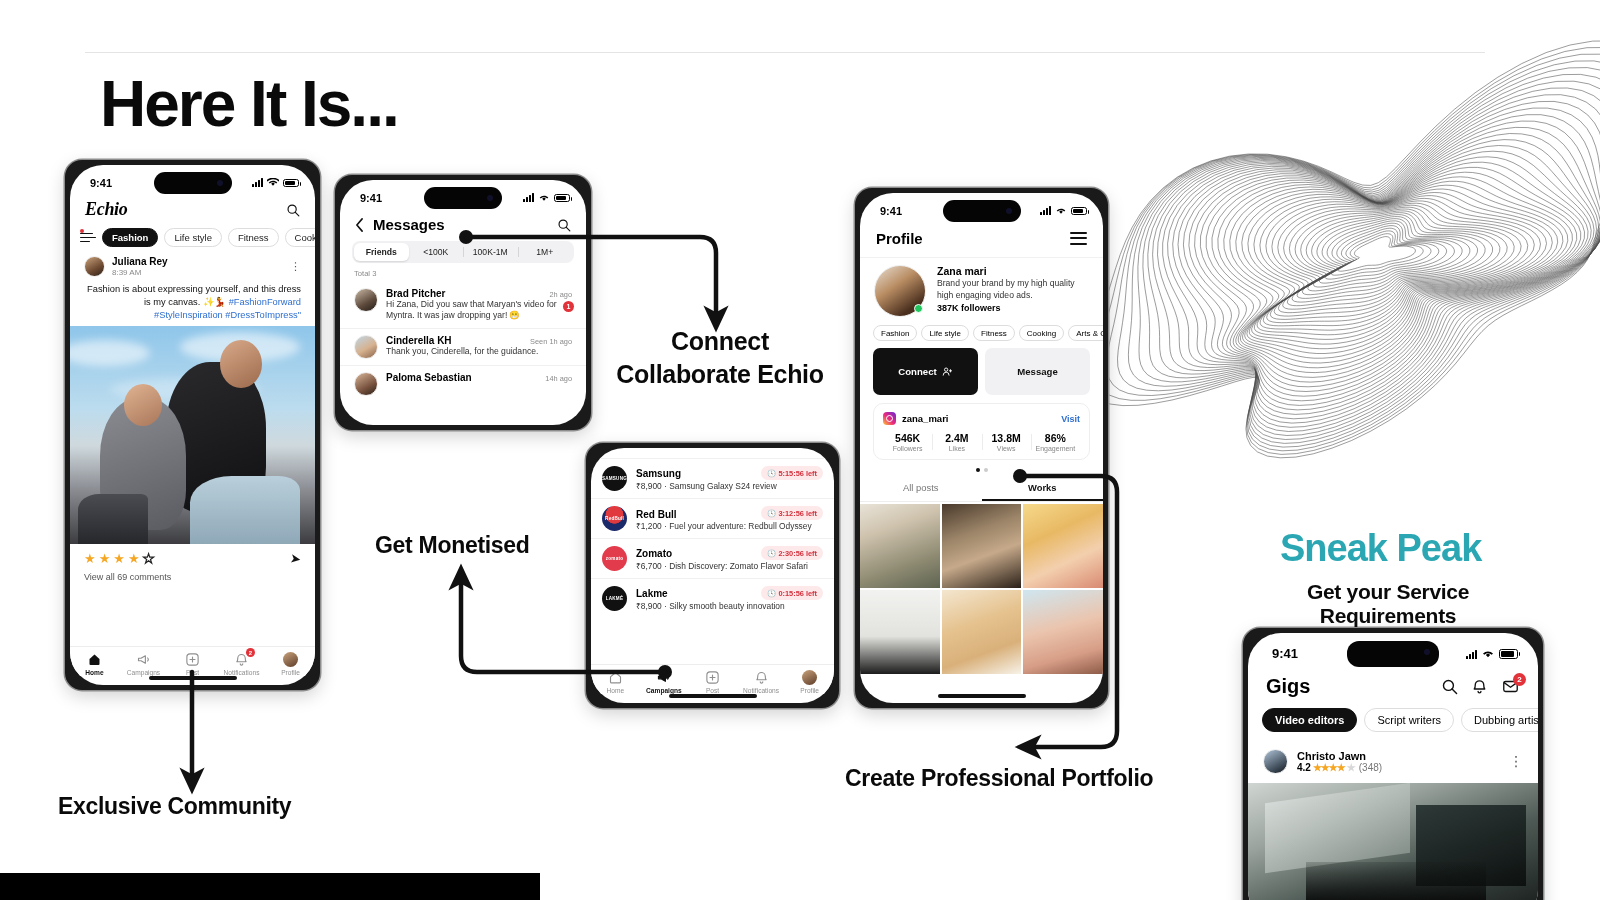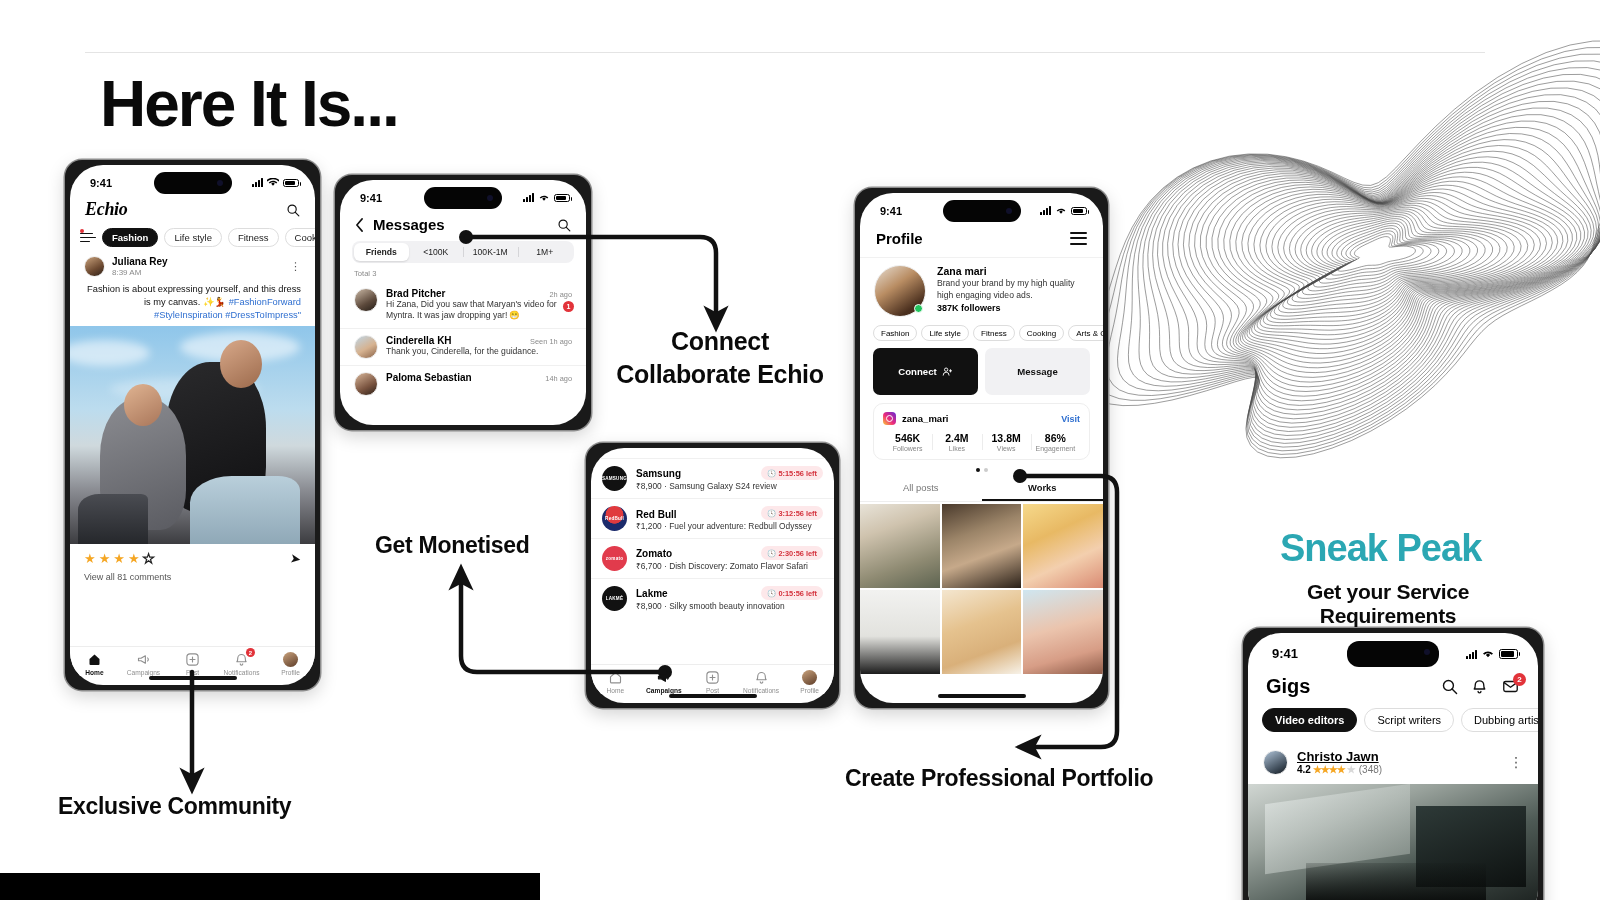--- a/index.html
+++ b/index.html
@@ -176,21 +176,21 @@
   
   #phone5 { left:1243px; top:628px; width:300px; height:300px; }
   .p5-head { display:flex; align-items:center; padding:8px 18px 10px; gap:13px; }
   .p5-head .tt { font-size:20px; font-weight:700; margin-right:auto; }
   .p5chips { display:flex; gap:7px; padding:0 14px 11px; overflow:hidden; }
   .p5chip { border:1px solid #ddd; border-radius:15px; padding:5px 12px; font-size:11px; white-space:nowrap; }
   .p5chip.on { background:#111; color:#fff; border-color:#111; font-weight:600; }
   .gig { display:flex; align-items:center; gap:9px; padding:6px 15px 4px; }
   .gav { width:25px; height:25px; border-radius:50%; flex:0 0 25px;
          background:linear-gradient(150deg,#b0c4d8,#3d4a57 70%,#13181d); border:1px solid #eee; }
-  .gname { font-size:13px; font-weight:700;text-decoration:underline; }
+  .gname { font-size:11px; font-weight:700; }
   .grate { font-size:10px; font-weight:700; display:flex; align-items:center; gap:2px; }
   .grate .gs { color:#f5a623; font-size:10px; letter-spacing:-1px; }
   .grate .gs.off { color:#d8d8d8; }
   .grate .cnt { color:#777; font-weight:400; margin-left:2px; }
   .gvid { height:120px; margin-top:5px; position:relative; overflow:hidden;
           background:linear-gradient(160deg,#d0d6d2 0%,#9aa39d 30%,#4e5a55 62%,#1c2220 100%); }
 
   
   .anno { position:absolute; font-weight:800; color:#0a0a0a; letter-spacing:-.3px; }
   #anno-connect { left:600px; top:325px; width:240px; text-align:center; font-size:25px; line-height:1.3; }
@@ -328,21 +328,21 @@
       </div>
 
       <div class="stars">
         <span class="s">★</span>
         <span class="s">★</span>
         <span class="s">★</span>
         <span class="s">★</span>
         <span class="s off">★</span>
         <span class="send">➤</span>
       </div>
-      <div class="vac">View all 81 comments</div>
+      <div class="vac">View all 69 comments</div>
 
       <div class="tabbar">
         <div class="tb on">
           <span class="ico">
             <svg width="15" height="15" viewBox="0 0 24 24">
                 <path d="M4 11 12 4l8 7v8a1.6 1.6 0 0 1-1.6 1.6H5.6A1.6 1.6 0 0 1 4 19z" fill="#111"></path>
               </svg>
           </span>
           <span class="lbl">Home</span>
         </div>

